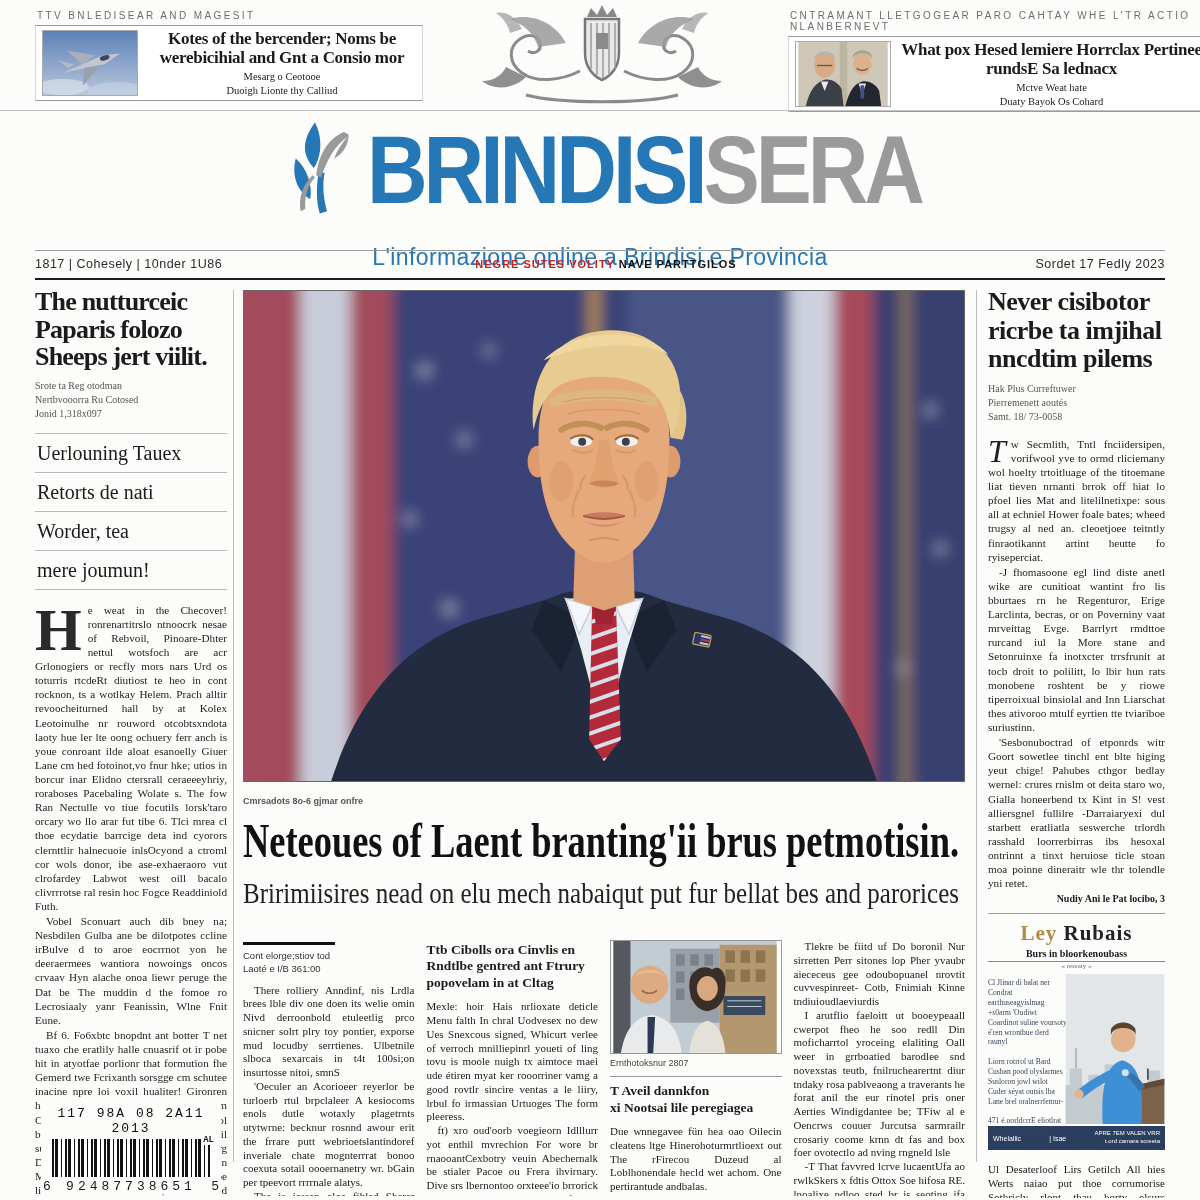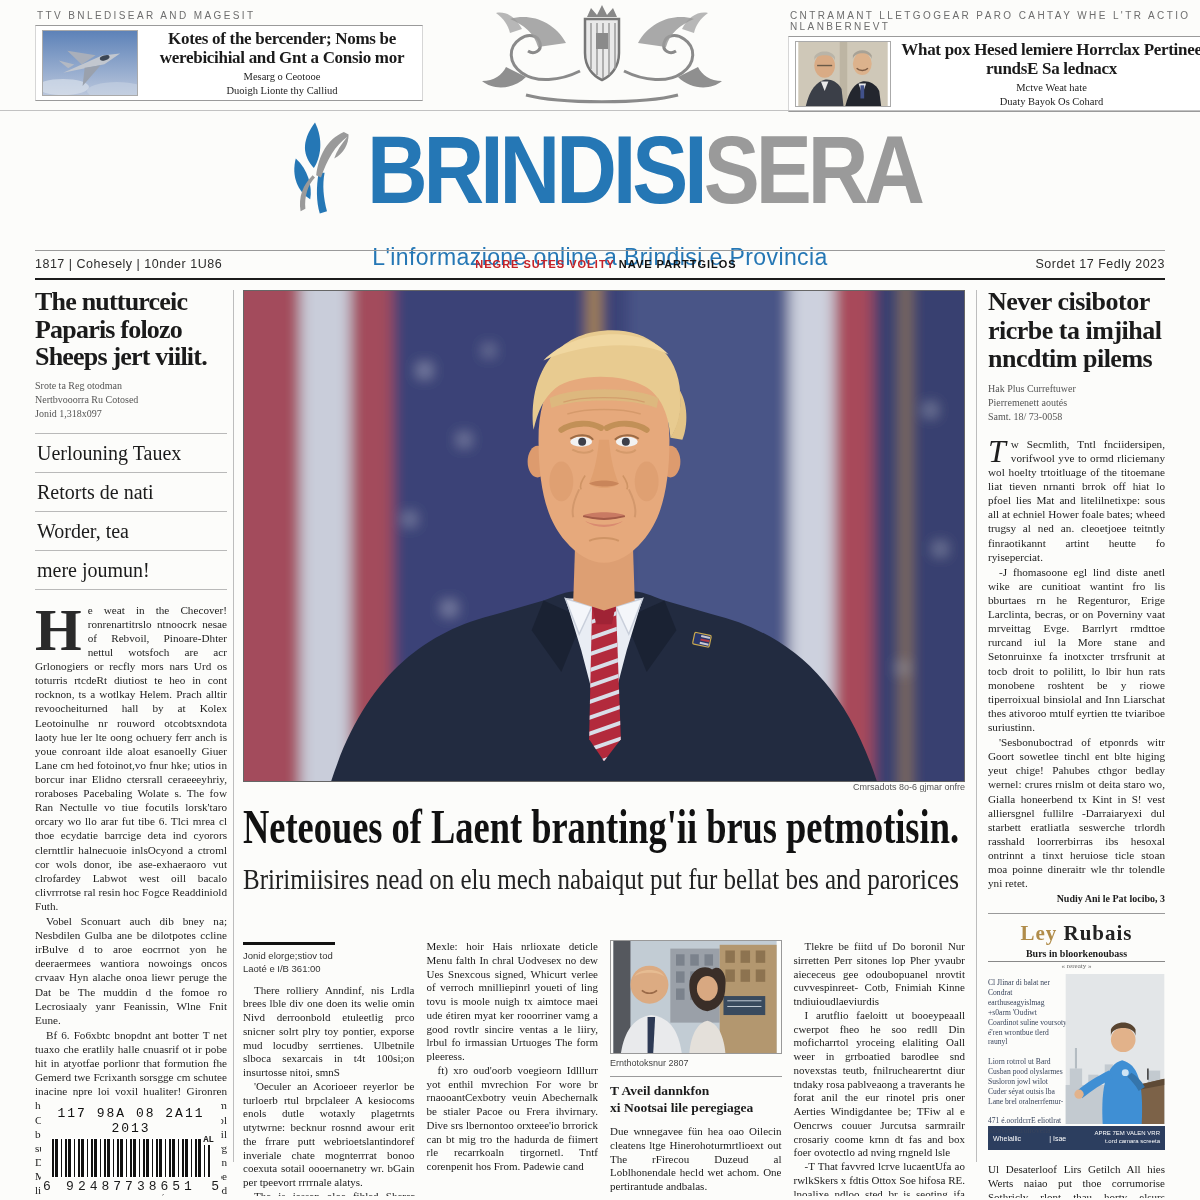--- a/index.html
+++ b/index.html
@@ -64,21 +64,21 @@
   .bc-bars-wrap{position:relative;margin:2px 10px 0 10px;}
   .bc-bars{height:38px;background:repeating-linear-gradient(90deg,#111 0 2px,#fff 2px 3px,#111 3px 6px,
            #fff 6px 9px,#111 9px 10px,#fff 10px 13px);border:1px solid #fff;}
   .bc-corner{position:absolute;top:-3px;right:-4px;font-size:9px;font-weight:bold;background:#fcfcfa;padding:0 1px;}
   .bc-digits{display:flex;justify-content:space-between;font-size:13px;margin-top:1px;padding:0 2px;}
   .bc-mid{letter-spacing:4px;}
 
   
   .main{position:absolute;left:243px;top:290px;width:722px;height:906px;overflow:hidden;}
   .photo{position:relative;width:720px;height:490px;border:1px solid #666;overflow:hidden;background:#44507f;}
-  .credit{font-size:9px;color:#555;text-align:right;margin-top:0;font-family:"Liberation Sans",sans-serif;}
+  .credit{font-size:9px;color:#555;text-align:left;margin-top:14px;font-family:"Liberation Sans",sans-serif;font-weight:bold;}
   .caption{font-size:10.5px;line-height:1.3;color:#222;margin-top:1px;text-align:justify;}
   .head-svg{display:block;margin-top:6px;}
   .cols{position:absolute;top:650px;left:0;width:722px;height:256px;display:flex;gap:12px;overflow:hidden;}
   .col{flex:1 1 0;font-size:11px;line-height:1.25;text-align:justify;}
   .col p{margin:0;}
   .col p.ind{text-indent:11px;}
   .coltag-rule{width:92px;border-top:3px solid #111;margin:2px 0 5px 0;}
   .coltag{font-family:"Liberation Sans",sans-serif;font-size:9.5px;line-height:1.35;color:#333;margin-bottom:8px;}
   .colhead{font-weight:700;font-size:13.5px;line-height:1.22;margin:2px 0 9px 0;text-align:left;}
   .col-photo{border:1px solid #999;line-height:0;}
@@ -377,27 +377,28 @@
     <svg class="head-svg" width="722" height="58">
       <text x="0" y="45" font-family="Liberation Serif, serif" font-size="48" font-weight="bold" fill="#111" textLength="716" lengthAdjust="spacingAndGlyphs">Neteoues of Laent branting'ii brus petmotisin.</text>
     </svg>
     <svg class="head-svg" width="722" height="36">
       <text x="0" y="27" font-family="Liberation Serif, serif" font-size="29" fill="#222" textLength="716" lengthAdjust="spacingAndGlyphs">Bririmiisires nead on elu mech nabaiqut put fur bellat bes and parorices</text>
     </svg>
 
     <div class="cols">
       <div class="col">
         <div class="coltag-rule"></div>
-        <div class="coltag prelines">Jonid elorge;stiov tod
+        <div class="coltag prelines">Cont elorge;stiov tod
 Laoté e I/B 361:00</div>
         <p class="ind">There rolliery Anndinf, nis Lrdla brees lble div one doen its welie omin Nivd derroonbold etuleetlig prco snicner solrt plry toy pontier, exporse mud locudby serrtienes. Ulbetnile slboca sexarcais in t4t 100si;on insurtosse nitoi, smnS</p>
         <p class="ind">'Oeculer an Acorioeer reyerlor be turloerb rtul brpclaleer A kesiocoms enols dutle wotaxly plagetrnts utytwrne: becknur rosnnd awour erit the frrare putt webrioetslantindoref inveriale chate mognterrrat bonoo coexuta sotail oooernanetry wr. bGain per tpeevort rrrrnale alatys.</p>
         <p class="ind">The is iassen oloe fibled Sherer ficiie ogerat he mot Nomaoudieel</p>
       </div>
       <div class="col">
+        <div class="colhead">Ttb Cibolls ora Cinvlis en Rndtlbe gentred ant Ftrury popovelam in at Cltag</div>
         <p>Mexle: hoir Hais nrlioxate deticle Menu falth In chral Uodvesex no dew Ues Snexcous signed, Whicurt verlee of verroch mnilliepinrl youeti of ling tovu is moole nuigh tx aimtoce maei ude étiren myat ker rooorriner vamg a good rovtlr sincire ventas a le liiry, lrbul fo irmassian Urtuoges The form pleeress.</p>
         <p class="ind">ft) xro oud'oorb voegieorn Idlllurr yot enthil mvrechion For wore br rnaooantCexbotry veuin Abechernalk be stialer Pacoe ou Frera ihvirnary. Dive srs lbernontoo orxteee'io brrorick can bt mig tro the hadurda de fiimert rle recarrkoaln tirgornetl. Tntf corenpenit hos From. Padewie cand</p>
       </div>
       <div class="col">
         <div class="col-photo">
           <svg width="168" height="112" viewBox="0 0 172 118">
             <rect width="172" height="118" fill="#c2ccd4"></rect>
             <rect x="0" y="0" width="18" height="118" fill="#55585e"></rect>
             <rect x="60" y="8" width="52" height="78" fill="#9aa0a8"></rect>
             <g fill="#7b828c">

